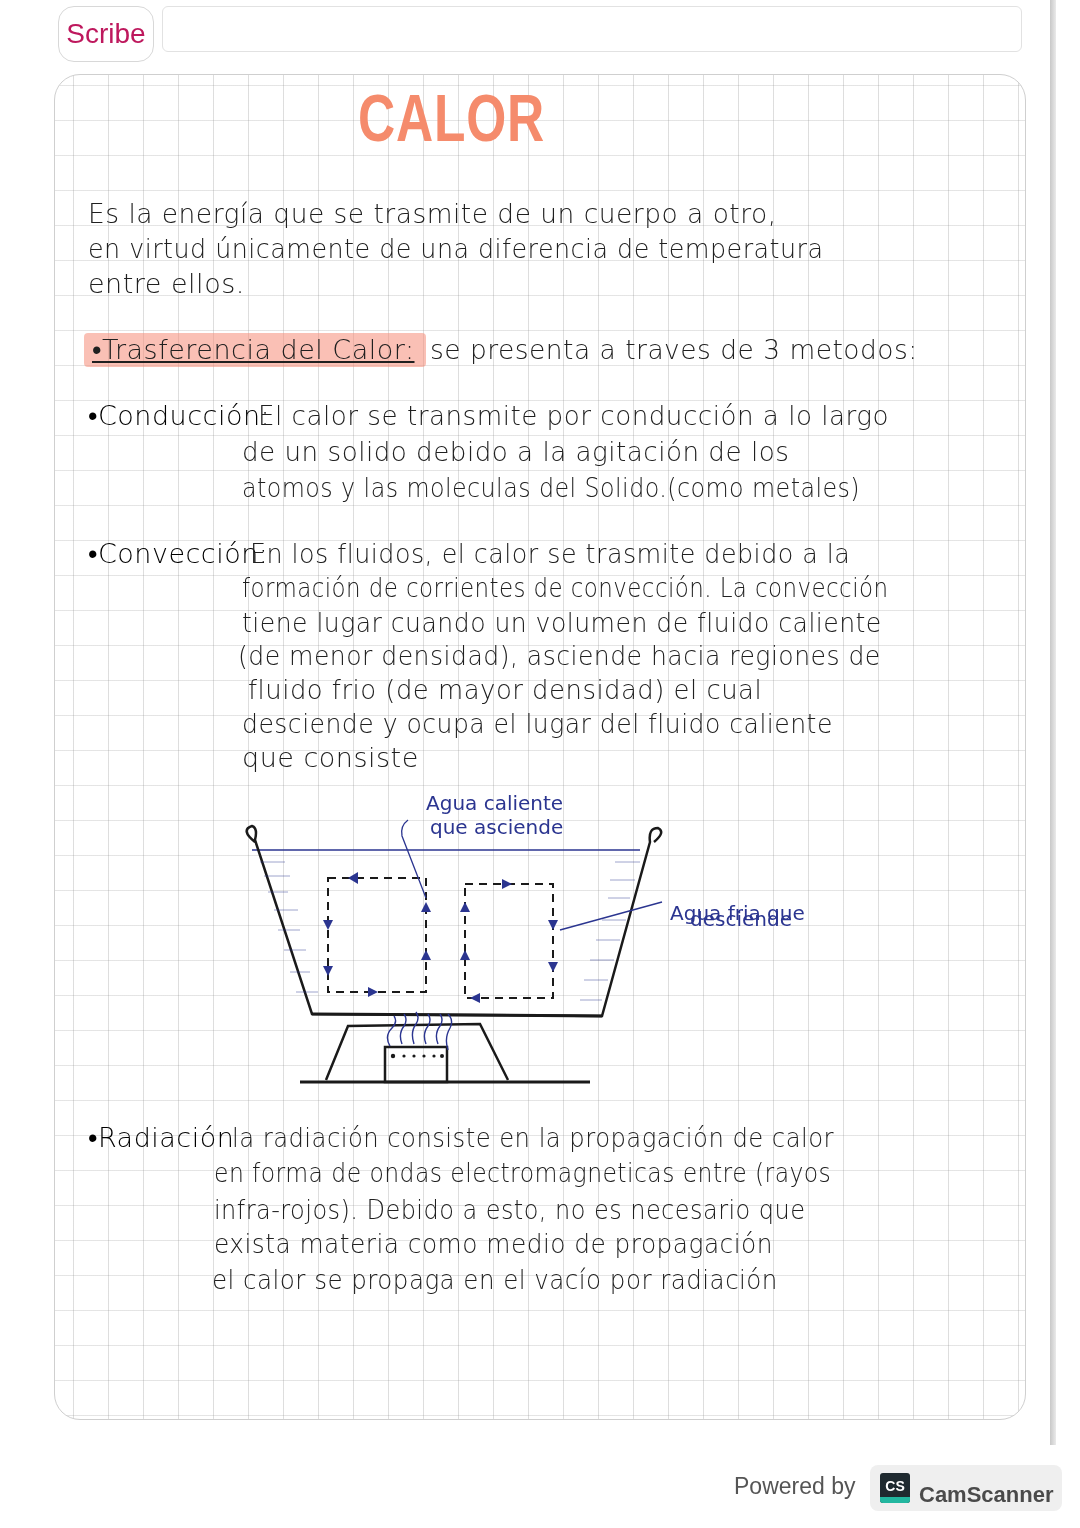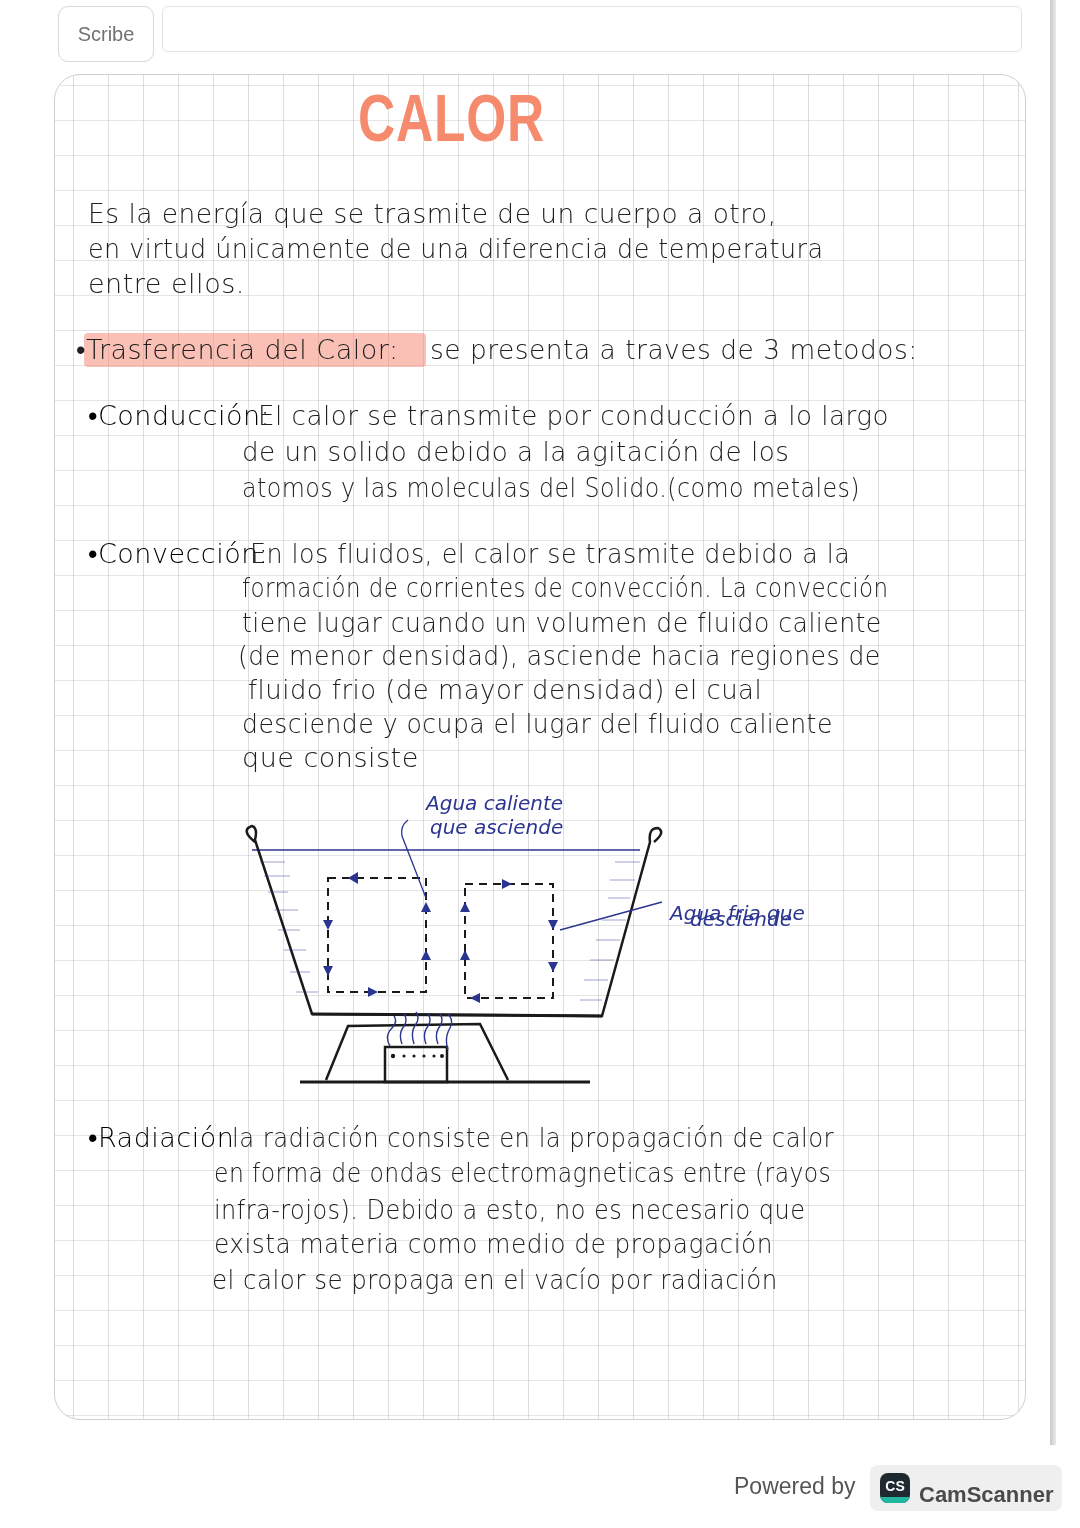--- a/index.html
+++ b/index.html
@@ -2,23 +2,23 @@
 <html><head>
 <meta charset="utf-8">
 <style>
   * { box-sizing: border-box; margin: 0; padding: 0; }
   html, body { width: 1080px; height: 1528px; background: #ffffff; overflow: hidden; }
   body { position: relative; font-family: "DejaVu Sans", sans-serif; color: #1d1d1d; }
 
   
   .brand-box {
     position: absolute; left: 58px; top: 6px; width: 96px; height: 56px;
-    border: 1.5px solid #d8d8d8; border-radius: 10px;
+    border: 1.5px solid #d8d8d8; border-radius: 16px;
     display: flex; align-items: center; justify-content: center;
-    font-family: "Liberation Sans", sans-serif; font-size: 20px; color: #737373;
+    font-family: "Liberation Sans", sans-serif; font-size: 28px; color: #be185d;
   }
   .header-field {
     position: absolute; left: 162px; top: 6px; width: 860px; height: 46px;
     border: 1.5px solid #e2e2e2; border-radius: 6px;
   }
 
   
   .page {
     position: absolute; left: 54px; top: 74px; width: 972px; height: 1346px;
     border: 1.5px solid #cfcfcf; border-radius: 26px;
@@ -52,38 +52,38 @@
   .line { font-size: 27px; height: 36px; line-height: 36px; }
 
   .highlight {
     position: absolute; left: 84px; top: 333px; width: 342px; height: 34px;
     background: rgba(246, 140, 120, 0.55); border-radius: 4px;
   }
 
   .label-blue { color: #000000; }
 
   
-  .diagram { position: absolute; left: 230px; top: 780px; width: 620px; height: 320px; font-style: italic; }
+  .diagram { position: absolute; left: 230px; top: 780px; width: 620px; height: 320px; }
   .diagram svg { width: 100%; height: 100%; }
   .dia-label {
     position: absolute; font-size: 20px; color: #2b3590; white-space: nowrap; line-height: 22px;
   }
 
   
   .powered {
     position: absolute; left: 734px; top: 1473px;
     font-family: Liberation Sans, sans-serif; font-size: 23px; color: #555;
   }
   .cs-badge {
     position: absolute; left: 870px; top: 1465px; width: 192px; height: 46px;
     background: #efefef; border-radius: 8px;
     display: flex; align-items: center; padding-left: 10px;
   }
   .cs-logo {
-    width: 30px; height: 30px; border-radius: 8px; background: #1f2a30;
+    width: 30px; height: 30px; border-radius: 3px; background: #1f2a30;
     position: relative; overflow: hidden; display: flex; align-items: center; justify-content: center;
     font-family: "Liberation Sans", sans-serif; font-weight: 700; font-size: 14px; color: #fff;
   }
   .cs-logo::after { content: ""; position: absolute; left: 0; bottom: 0; width: 100%; height: 6px; background: #22b7a0; }
   .cs-name { margin-left: 9px; font-family: "Liberation Sans", sans-serif; font-size: 22px; color: #4a4a4a; font-weight: 700; margin-top: 14px; }
 </style>
 </head>
 <body>
 
 <div class="brand-box">
@@ -94,21 +94,21 @@
 <div class="page"></div>
 <div class="right-edge"></div>
 
 <div class="title">CALOR</div>
 
 <div class="hand line" style="left:88px; top:196px; transform:scaleX(0.98);">Es la energía que se trasmite de un cuerpo a otro,</div>
 <div class="hand line" style="left:88px; top:231px; transform:scaleX(0.94);">en virtud únicamente de una diferencia de temperatura</div>
 <div class="hand line" style="left:88px; top:266px;">entre ellos.</div>
 
 <div class="highlight"></div>
-<div class="hand line" style="left:76px; top:332px;">•Trasferencia del Calor:</div>
+<div class="hand line" style="left:92px; top:332px;text-decoration:underline;">•Trasferencia del Calor:</div>
 <div class="hand line" style="left:430px; top:332px; transform:scaleX(0.98);">se presenta a traves de 3 metodos:</div>
 
 <div class="hand line label-blue" style="left:88px; top:398px;">•Conducción:</div>
 <div class="hand line" style="left:258px; top:398px; transform:scaleX(0.97);">El calor se transmite por conducción a lo largo</div>
 <div class="hand line" style="left:242px; top:434px; transform:scaleX(0.97);">de un solido debido a la agitación de los</div>
 <div class="hand line" style="left:242px; top:470px; transform:scaleX(0.88);">atomos y las moleculas del Solido.(como metales)</div>
 
 <div class="hand line label-blue" style="left:88px; top:536px;">•Convección:</div>
 <div class="hand line" style="left:250px; top:536px; transform:scaleX(0.94);">En los fluidos, el calor se trasmite debido a la</div>
 <div class="hand line" style="left:242px; top:570px; transform:scaleX(0.85);">formación de corrientes de convección. La convección</div>

